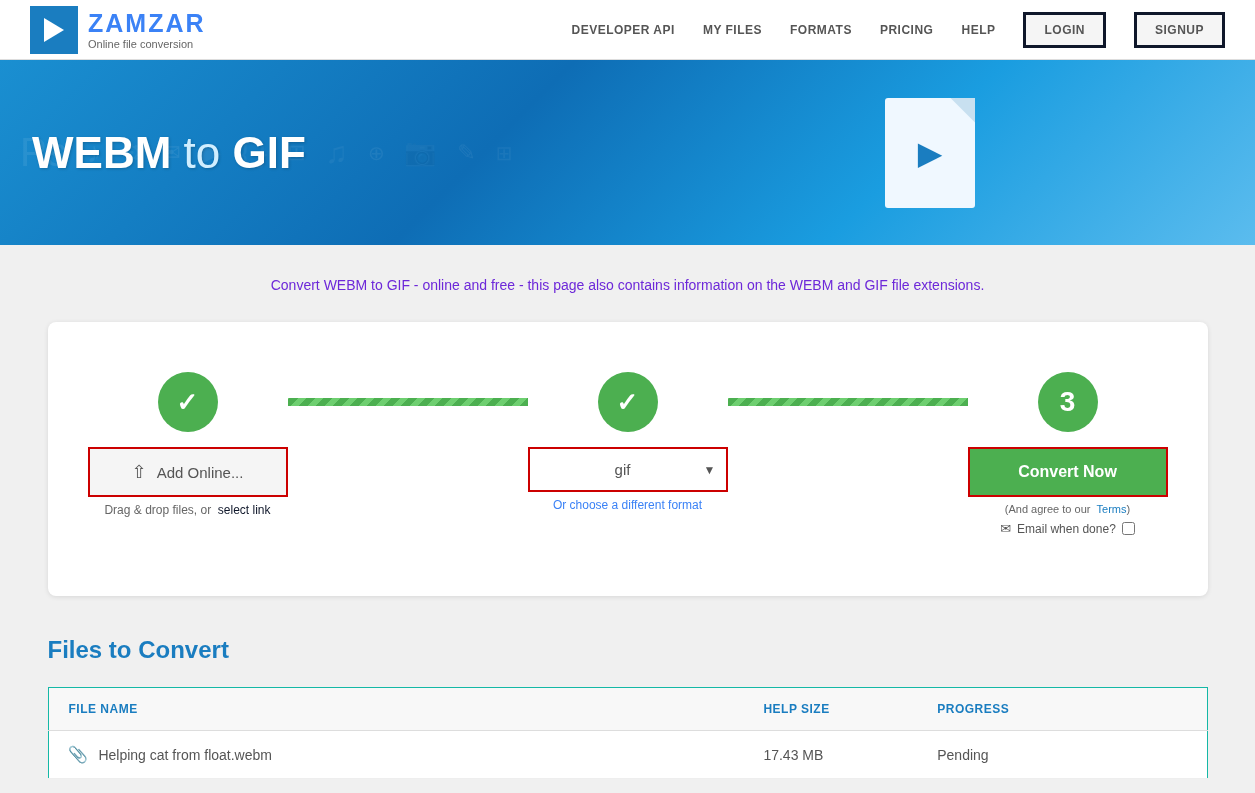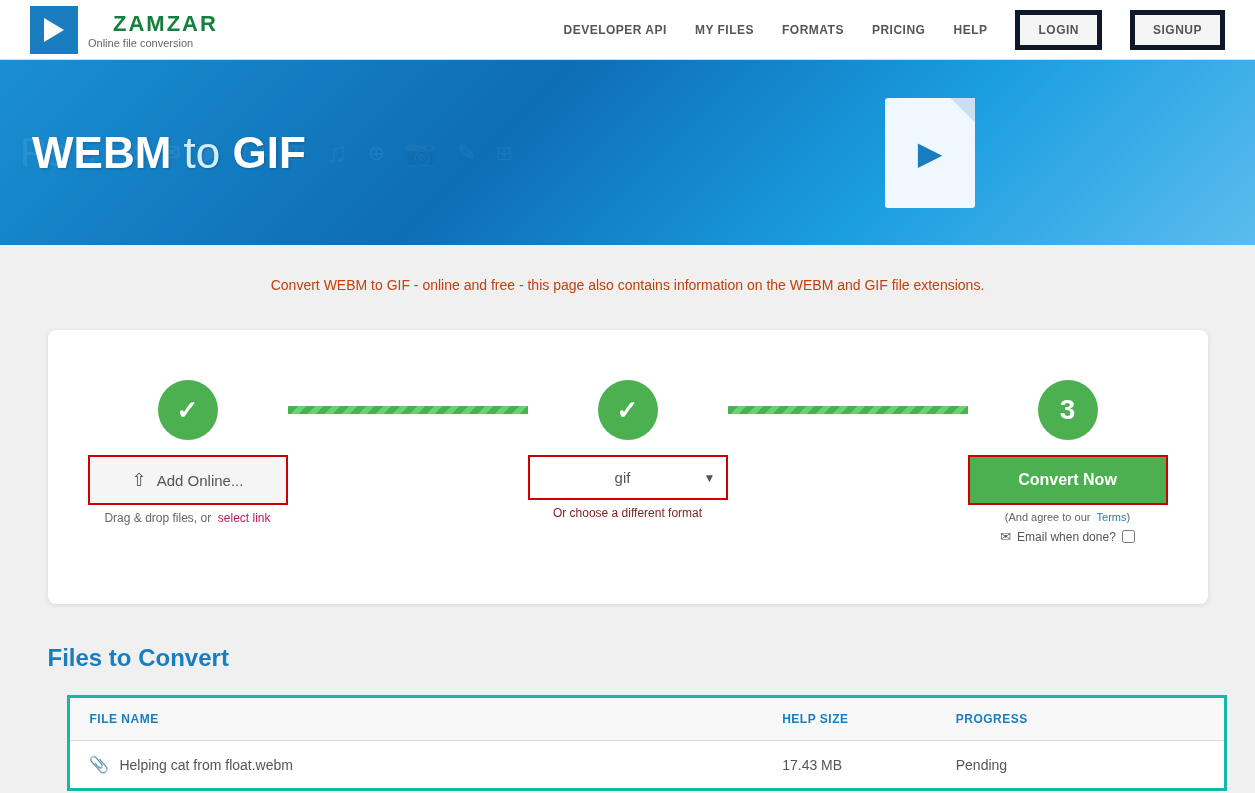--- a/index.html
+++ b/index.html
@@ -27,45 +27,44 @@
       border: 2px solid #1a7dc0;
       display: flex;
       align-items: center;
       justify-content: center;
     }
     .logo-text-area {
       display: flex;
       flex-direction: column;
     }
     .logo-brand {
-      font-size: 22px;
-      font-weight: bold;
-      color: #15803d;
+      font-size: 25px;
+      font-weight: bold;
+      color: #3b82f6;
       letter-spacing: 2px;
-      margin-left: 25px;
     }
     .logo-sub {
       font-size: 11px;
       color: #666;
     }
     .nav-links {
       display: flex;
       align-items: center;
       gap: 28px;
     }
     .nav-link {
       font-size: 12px;
       color: #555;
       text-decoration: none;
       letter-spacing: 0.5px;
       font-weight: bold;
     }
     .nav-btn {
       padding: 8px 18px;
-      border: 5px solid #0f172a;
+      border: 3px solid #0f172a;
       background: #f5f5f5;
       font-size: 12px;
       font-weight: bold;
       color: #555;
       cursor: pointer;
       letter-spacing: 0.5px;
     }
 
     
     .banner {
@@ -137,22 +136,22 @@
 
     
     .main-content {
       max-width: 1200px;
       margin: 0 auto;
       padding: 30px 20px;
     }
     .subtitle {
       text-align: center;
       font-size: 14px;
-      color: #c2410c;
-      margin-bottom: 34px;
+      color: #6d28d9;
+      margin-bottom: 26px;
       line-height: 1.5;
     }
 
     
     .converter-box {
       background: #fff;
       border-radius: 8px;
       padding: 50px 40px 40px;
       box-shadow: 0 1px 5px rgba(0,0,0,0.1);
       margin-bottom: 40px;
@@ -224,21 +223,21 @@
       min-width: 200px;
       justify-content: center;
     }
     .upload-icon { font-size: 18px; color: #555; }
     .drag-drop-text {
       font-size: 12px;
       color: #666;
       margin-top: 6px;
     }
     .select-link {
-      color: #be185d;
+      color: #0f172a;
       text-decoration: none;
     }
 
     
     .format-select-wrapper {
       border: 2px solid #c00;
       display: flex;
       align-items: center;
       min-width: 200px;
       background: #fff;
@@ -258,21 +257,21 @@
     }
     .select-arrow {
       position: absolute;
       right: 10px;
       font-size: 12px;
       color: #555;
       pointer-events: none;
     }
     .format-helper {
       font-size: 12px;
-      color: #7f1d1d;
+      color: #3b82f6;
       margin-top: 6px;
     }
 
     
     .convert-btn {
       background: #4caf50;
       color: #fff;
       border: none;
       padding: 14px 35px;
       font-size: 16px;
@@ -305,22 +304,21 @@
       color: #333;
       margin-bottom: 23px;
     }
     .files-section-title span {
       color: #1a7dc0;
     }
     .files-table {
       width: 100%;
       border-collapse: collapse;
       background: #fff;
-      border: 3px solid #14b8a6;
-      margin-left: 19px;
+      border: 1px solid #14b8a6;
     }
     .files-table th {
       background: #f8f8f8;
       padding: 14px 20px;
       text-align: left;
       font-size: 12px;
       font-weight: bold;
       color: #1a7dc0;
       letter-spacing: 0.5px;
       border-bottom: 1px solid #ddd;

